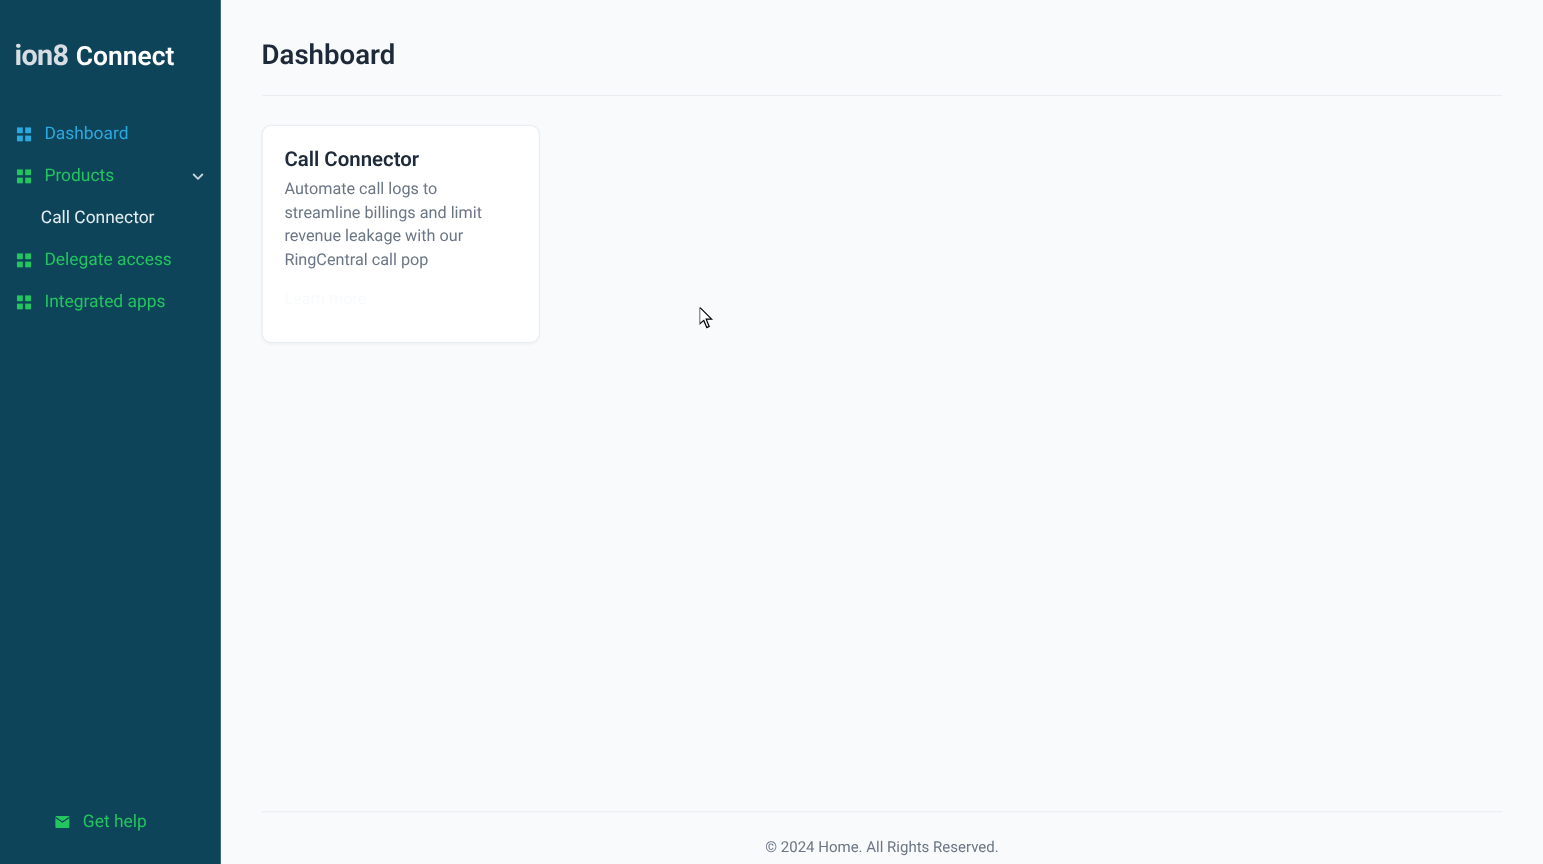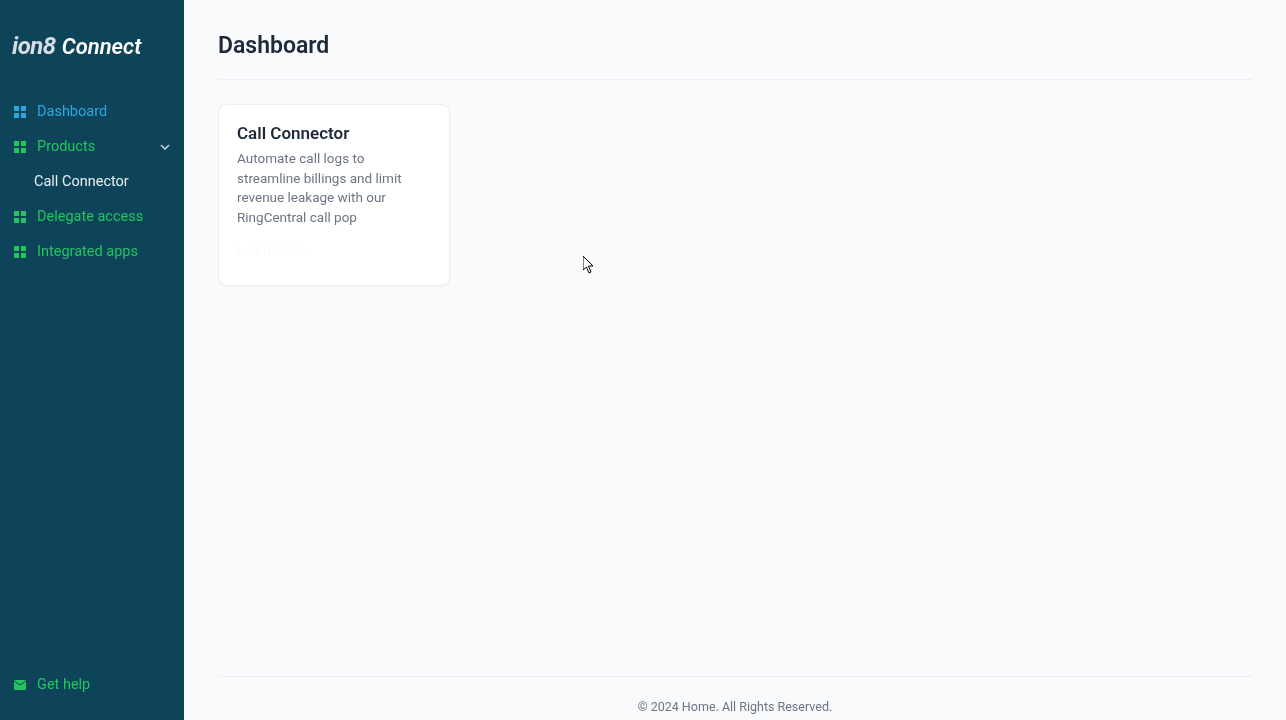--- a/index.html
+++ b/index.html
@@ -21,21 +21,20 @@
       height: 720px;
       display: flex;
       flex-direction: column;
       color: #fff;
     }
     .logo {
       padding: 32px 12px 28px 12px;
       display: flex;
       align-items: baseline;
       gap: 6px;
-      font-style: italic;
     }
     .logo-ion8 {
       color: #d7dde3;
       font-weight: 700;
       font-size: 24px;
       letter-spacing: -0.5px;
       position: relative;
     }
     .logo-connect {
       color: #ffffff;
@@ -66,20 +65,21 @@
     .nav-subitem {
       display: flex;
       align-items: center;
       padding: 9px 14px 9px 34px;
       color: #e6eef2;
       font-size: 14.5px;
       cursor: pointer;
     }
     .nav-footer {
       padding-bottom: 18px;
+      margin-left: 32px;
     }
     .grid-icon {
       width: 12px;
       height: 12px;
       flex-shrink: 0;
     }
     .mail-icon {
       width: 12px;
       height: 10px;
       flex-shrink: 0;

